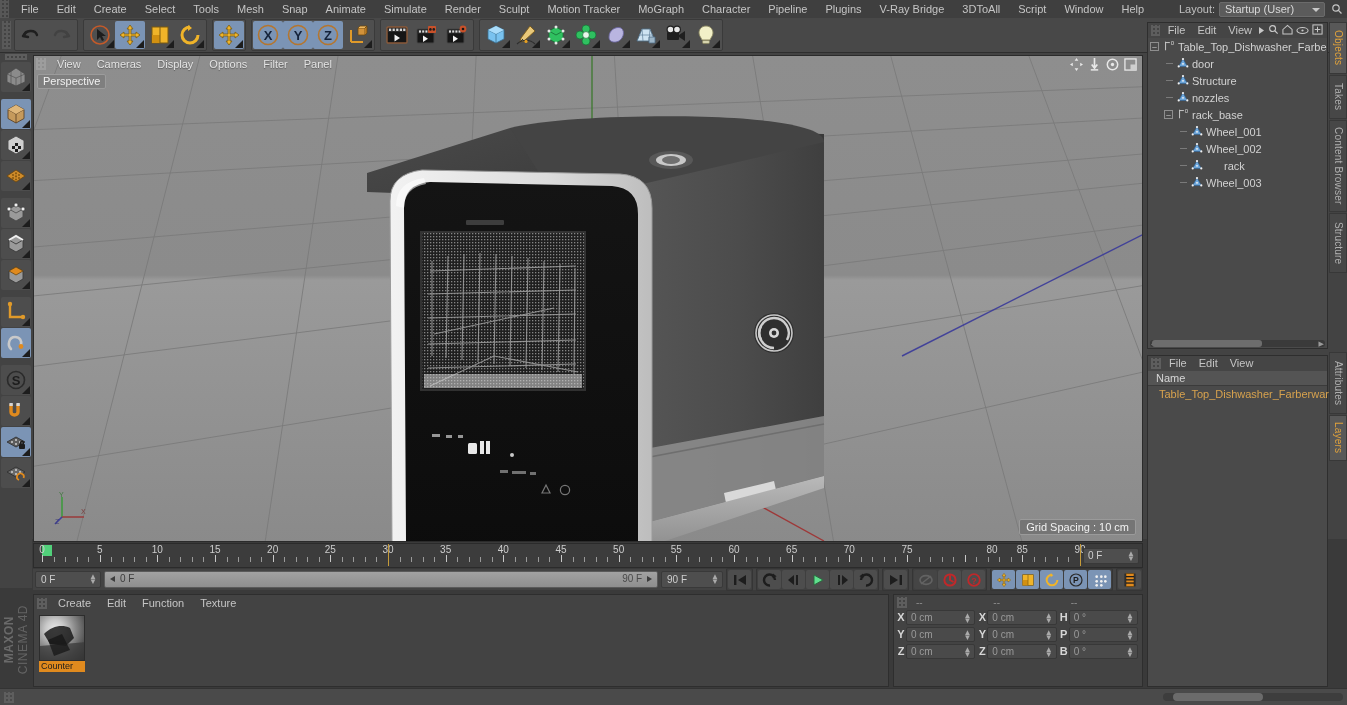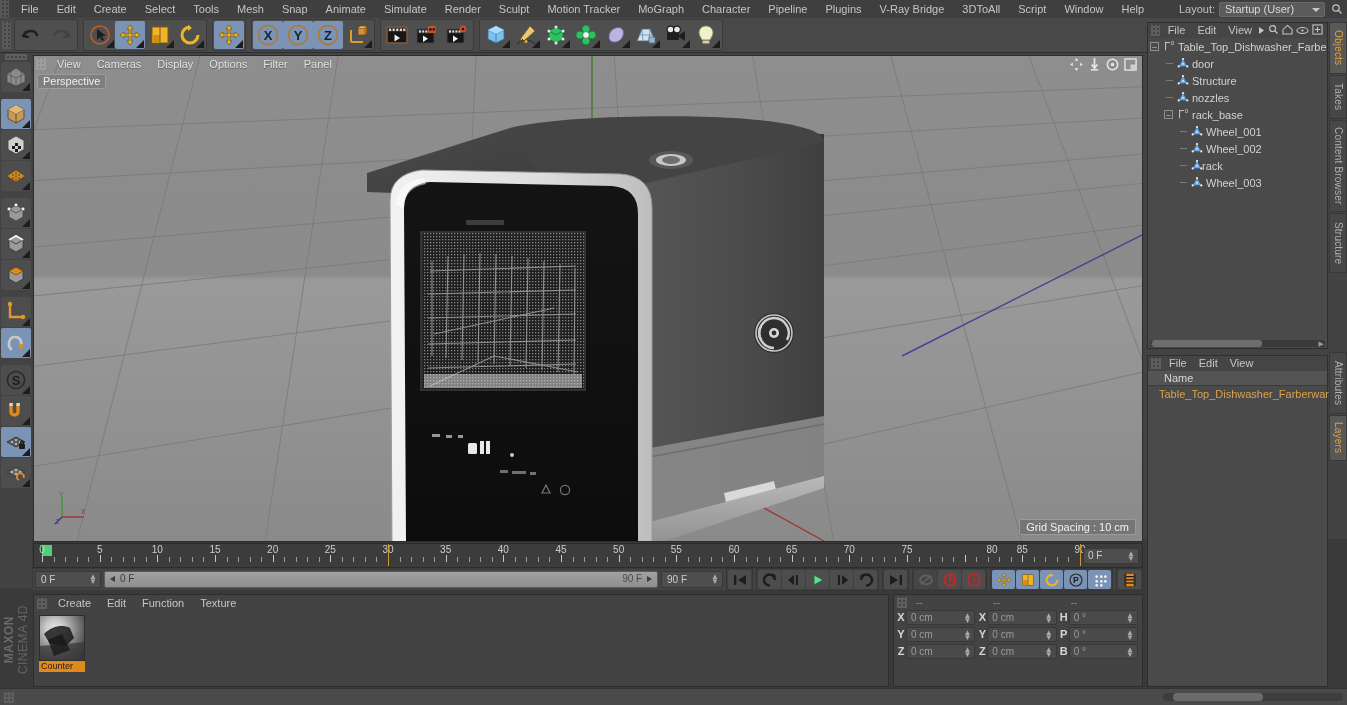--- a/index.html
+++ b/index.html
@@ -213,21 +213,21 @@
     background:#6d6d6d; border-radius:3px; }
   .om-hscroll .ar { position:absolute; top:0px; font-size:7px; color:#9a9a9a; line-height:7px;}
 
   .attrmgr {
     position:absolute; left:1147px; top:355px; width:181px; height:332px;
     background:#4a4a4a; border:1px solid #2e2e2e;
   }
   .at-row { height:16px; display:flex; align-items:center; font-size:11px;
     color:#d2d2d2; padding-left:4px; }
   .at-hdr { height:15px; background:#545454; border-bottom:1px solid #3b3b3b;
-    font-size:11px; color:#d6d6d6; padding-left:16px; line-height:15px; }
+    font-size:11px; color:#d6d6d6; padding-left:8px; line-height:15px; }
   .at-item { color:#d7a24e; }
 
   .rtabs { position:absolute; left:1329px; top:22px; width:18px; height:665px; }
   .rtab { width:18px; background:#474747; border:1px solid #383838;
     margin-bottom:1px; display:flex; align-items:center; justify-content:center; }
   .rtab span { writing-mode: vertical-rl; font-size:10px; color:#b0b0b0;
     line-height:18px; letter-spacing:.2px; }
   .rtab.active { background:#585858; }
   .rtab.active span { color:#e0a23c; }
 
@@ -1291,21 +1291,21 @@
           <span style="position:absolute;left:32px;width:7px;height:1px;background:#7a7a7a;"></span>
           <span style="position:absolute;left:43px;top:2px;"><svg width="12" height="12" viewBox="0 0 14 14">
               <path d="M7 2 L12 11 L2 11 Z" fill="#6fa8dc" stroke="#2f5f8f" stroke-width=".8"></path>
               <g fill="#f2f2f2">
                 <circle cx="7" cy="2.4" r="1.3"></circle>
                 <circle cx="12" cy="11" r="1.3"></circle>
                 <circle cx="2" cy="11" r="1.3"></circle>
                 <circle cx="7" cy="8" r="1.1"></circle>
               </g>
             </svg></span>
-          <span style="position:absolute;left:54px;">rack</span>
+          <span style="position:absolute;left:76px;">rack</span>
         </div>
         <div class="om-row">
           <span style="position:absolute;left:32px;width:7px;height:1px;background:#7a7a7a;"></span>
           <span style="position:absolute;left:43px;top:2px;"><svg width="12" height="12" viewBox="0 0 14 14">
               <path d="M7 2 L12 11 L2 11 Z" fill="#6fa8dc" stroke="#2f5f8f" stroke-width=".8"></path>
               <g fill="#f2f2f2">
                 <circle cx="7" cy="2.4" r="1.3"></circle>
                 <circle cx="12" cy="11" r="1.3"></circle>
                 <circle cx="2" cy="11" r="1.3"></circle>
                 <circle cx="7" cy="8" r="1.1"></circle>

